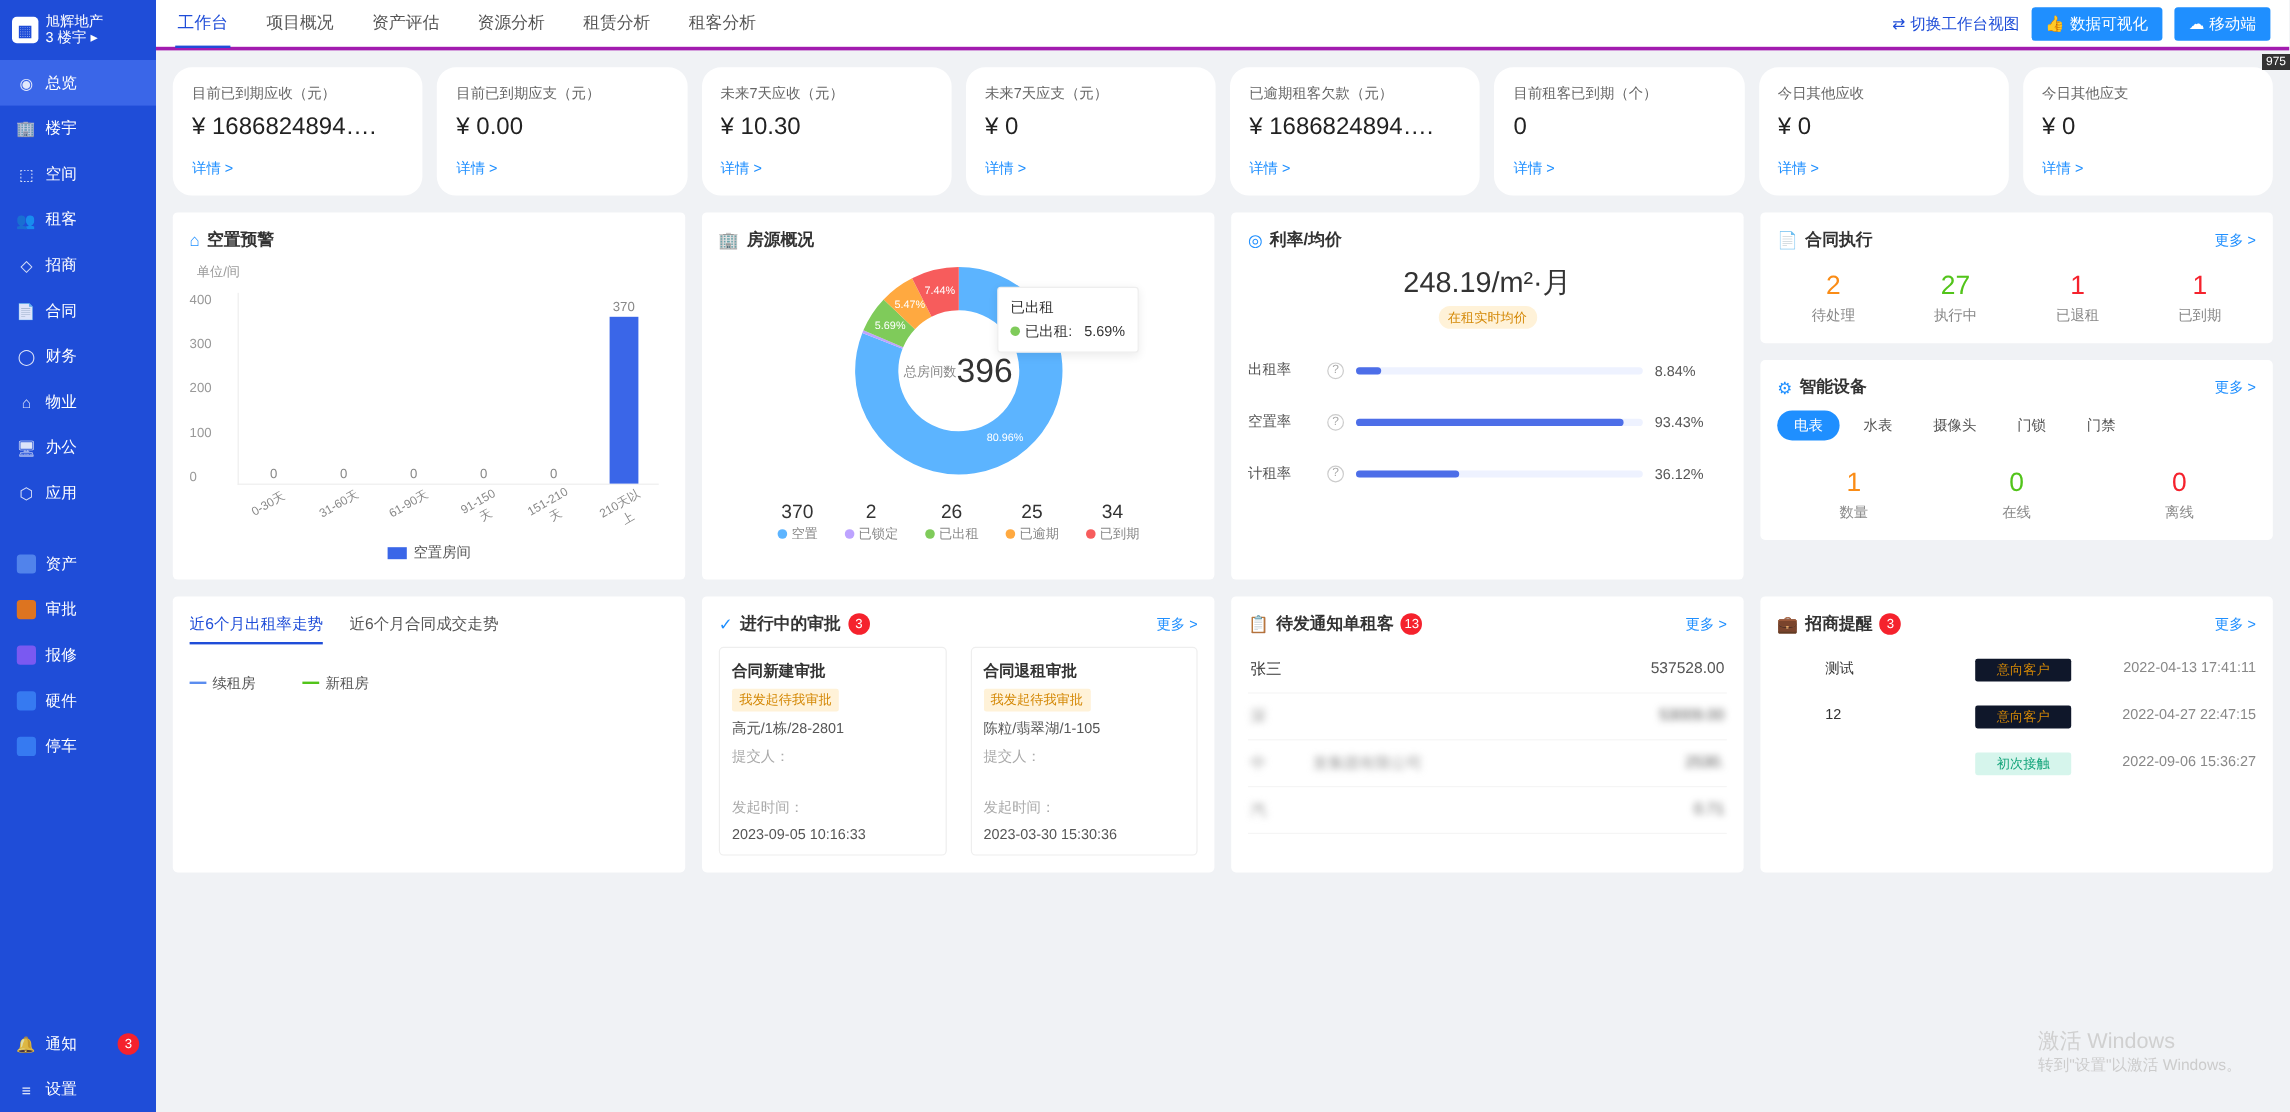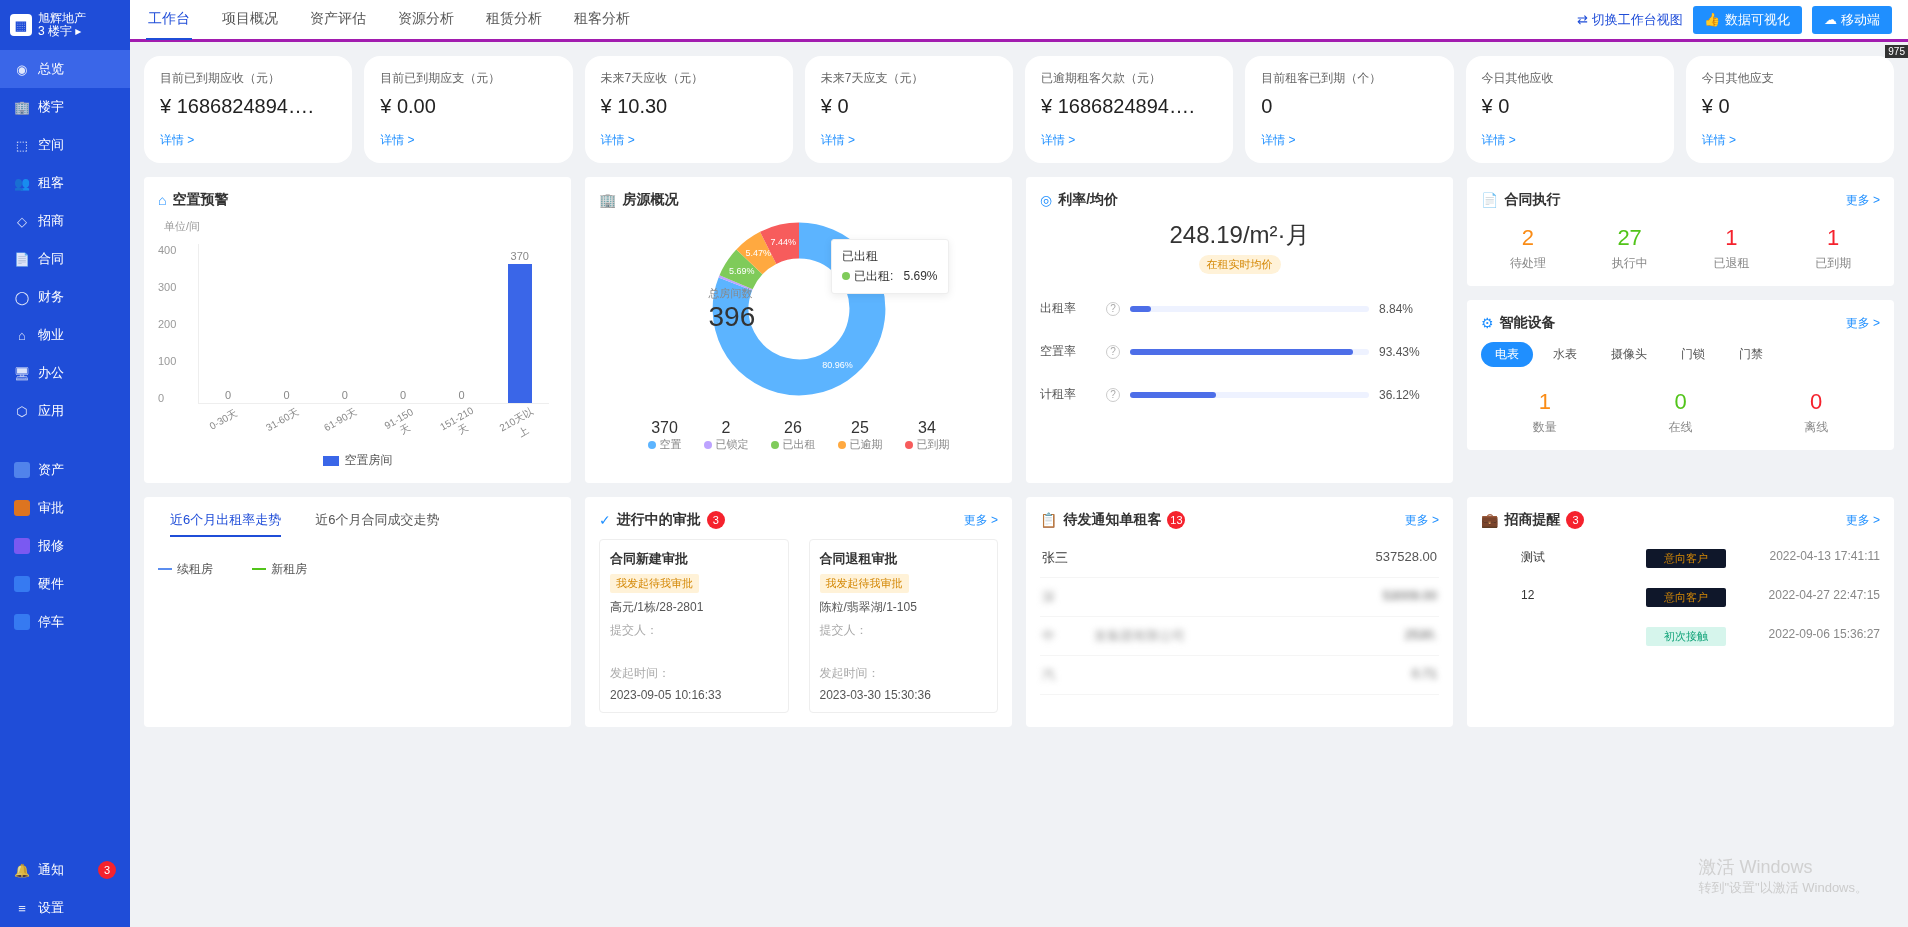--- a/index.html
+++ b/index.html
@@ -57,21 +57,21 @@
 .bar-val { font-size:11px; color:#888; margin-bottom:2px;}
 .bar-rect { width: 24px; background: #3a66e8; }
 .bar-xlabels { position:absolute; left:40px; right:8px; bottom:-6px; display:flex; justify-content:space-around; }
 .bar-xlabel { font-size:10px; color:#888; transform: rotate(-30deg); width:40px; text-align:center;}
 .chart-legend { text-align:center; margin-top: 18px; font-size:12px; color:#555;}
 .legend-swatch { display:inline-block; width:16px; height:10px; background:#3a66e8; margin-right:6px; vertical-align:middle;}
 
 
 .donut-wrap { display:flex; flex-direction:column; align-items:center; position:relative;}
 .donut { position:relative; width:180px; height:180px; }
-.donut-center { position:absolute; inset:0; display:flex; flex-direction:column; align-items:flex-start; justify-content:center;}
+.donut-center { position:absolute; inset:0; display:flex; flex-direction:row; align-items:center; justify-content:center;}
 .donut-center .lbl { font-size:11px; color:#888;}
 .donut-center .num { font-size:28px; font-weight:500;}
 .donut-tip { position:absolute; right:-60px; top:20px; background:#fff; border:1px solid #eee; border-radius:3px; padding:8px 10px; font-size:12px; box-shadow:0 2px 8px rgba(0,0,0,.08);}
 .donut-tip .tt { font-weight:500; margin-bottom:3px;}
 .donut-tip .dot { width:8px; height:8px; border-radius:50%; background:#7fcb5a; display:inline-block; margin-right:4px;}
 .donut-legend { display:flex; gap:22px; margin-top:20px;}
 .dlg { display:flex; flex-direction:column; align-items:center;}
 .dlg .c { font-size:16px; font-weight:500;}
 .dlg .lab { font-size:11px; color:#888; display:flex; align-items:center; gap:4px;}
 .dot { width:8px; height:8px; border-radius:50%; display:inline-block;}
@@ -96,21 +96,21 @@
 .c-orange{color:#fa8c16;} .c-green{color:#52c41a;} .c-red{color:#f5222d;}
 
 
 .chipbar { display:flex; gap:6px; margin-top:6px;}
 .chip { padding:4px 14px; border-radius:14px; font-size:12px; color:#555; cursor:pointer;}
 .chip.active { background:#1f8fff; color:#fff;}
 
 
 .bottom-row { display:grid; grid-template-columns: 1fr 1fr 1fr 1fr; gap:14px;}
 .subtabs { display:flex; gap:22px; font-size:13px;}
-.subtab { padding-bottom:6px; cursor:pointer; color:#555;margin-left:12px;}
+.subtab { padding-bottom:6px; cursor:pointer; color:#555;}
 .subtab.active { color:#1f4dd8; border-bottom:2px solid #1f4dd8;}
 .line-legend { margin-top:22px; font-size:12px; color:#555;}
 .line-legend span { display:inline-flex; align-items:center; gap:5px; margin-right:18px;}
 .dash {width:14px; height:2px; background:#5b8def;}
 .dash.g {background:#52c41a;}
 
 .approv-cards { display:flex; gap:20px;justify-content:center;}
 .approv-card { flex:1; border:1px solid #eee; border-radius:4px; padding:10px;}
 .approv-title { font-weight:600; font-size:13px; margin-bottom:6px;}
 .approv-tag { background:#fff2d8; color:#d48806; padding:2px 6px; font-size:11px; border-radius:2px; display:inline-block;}

